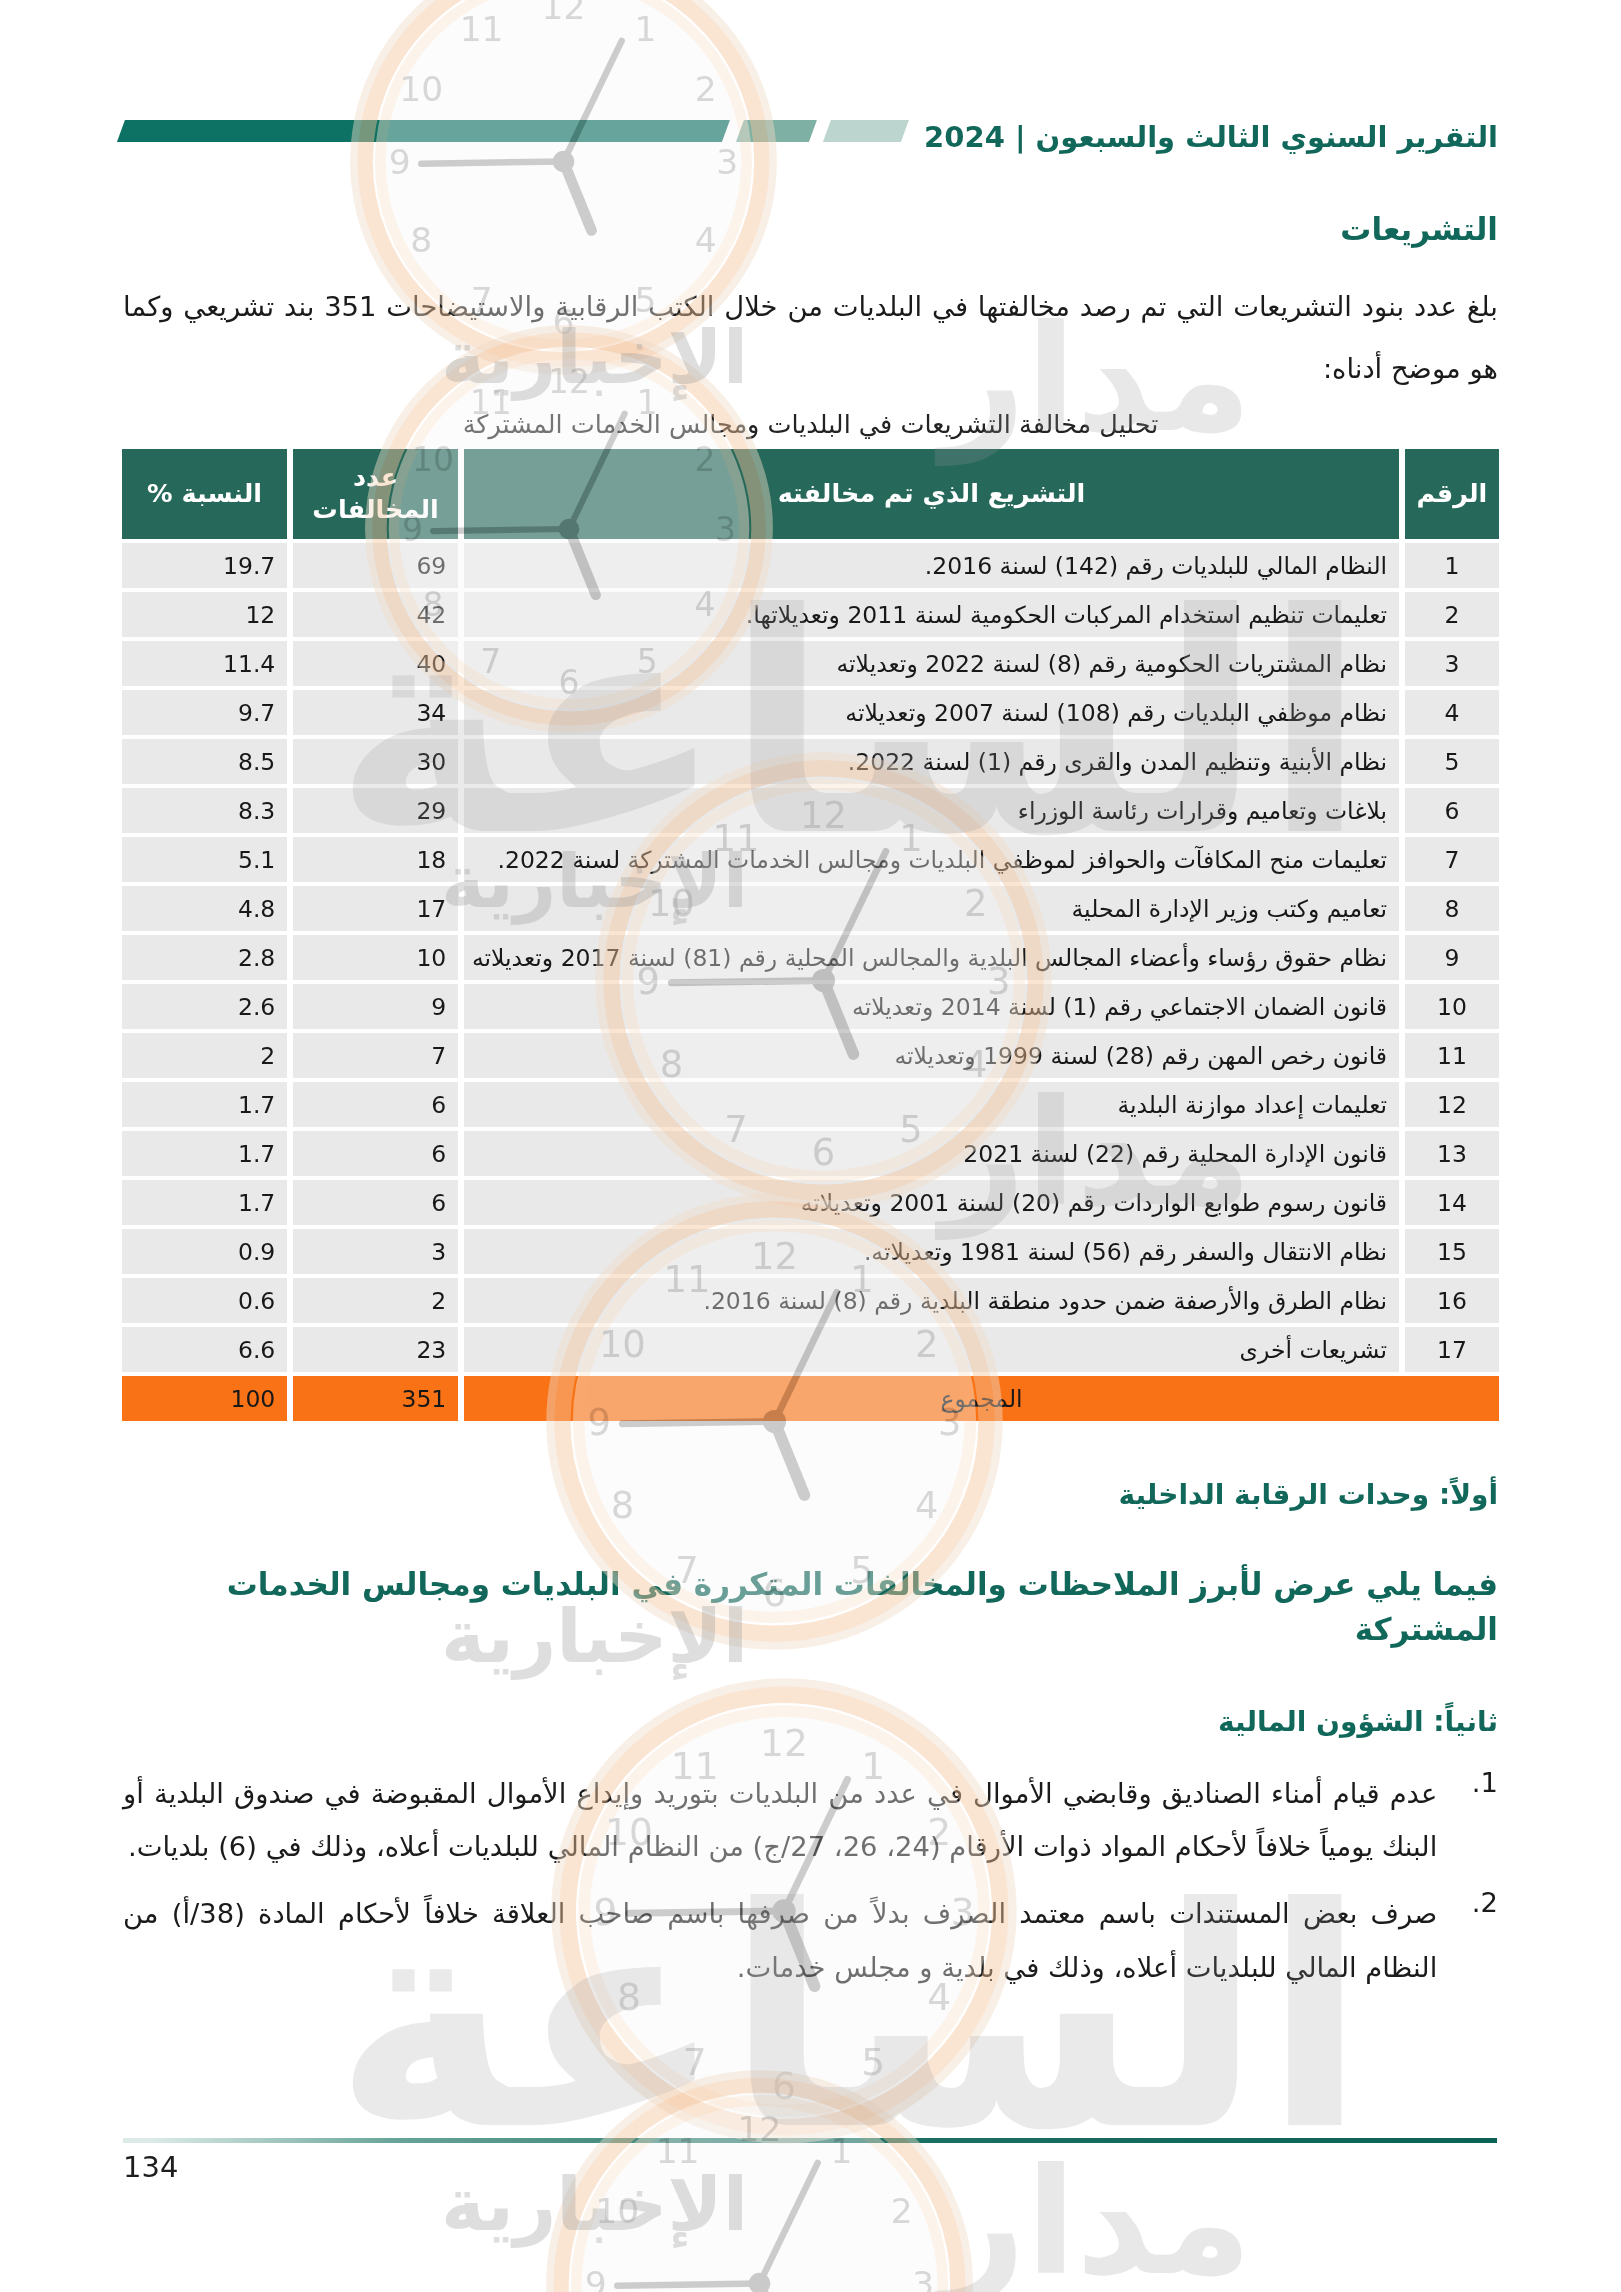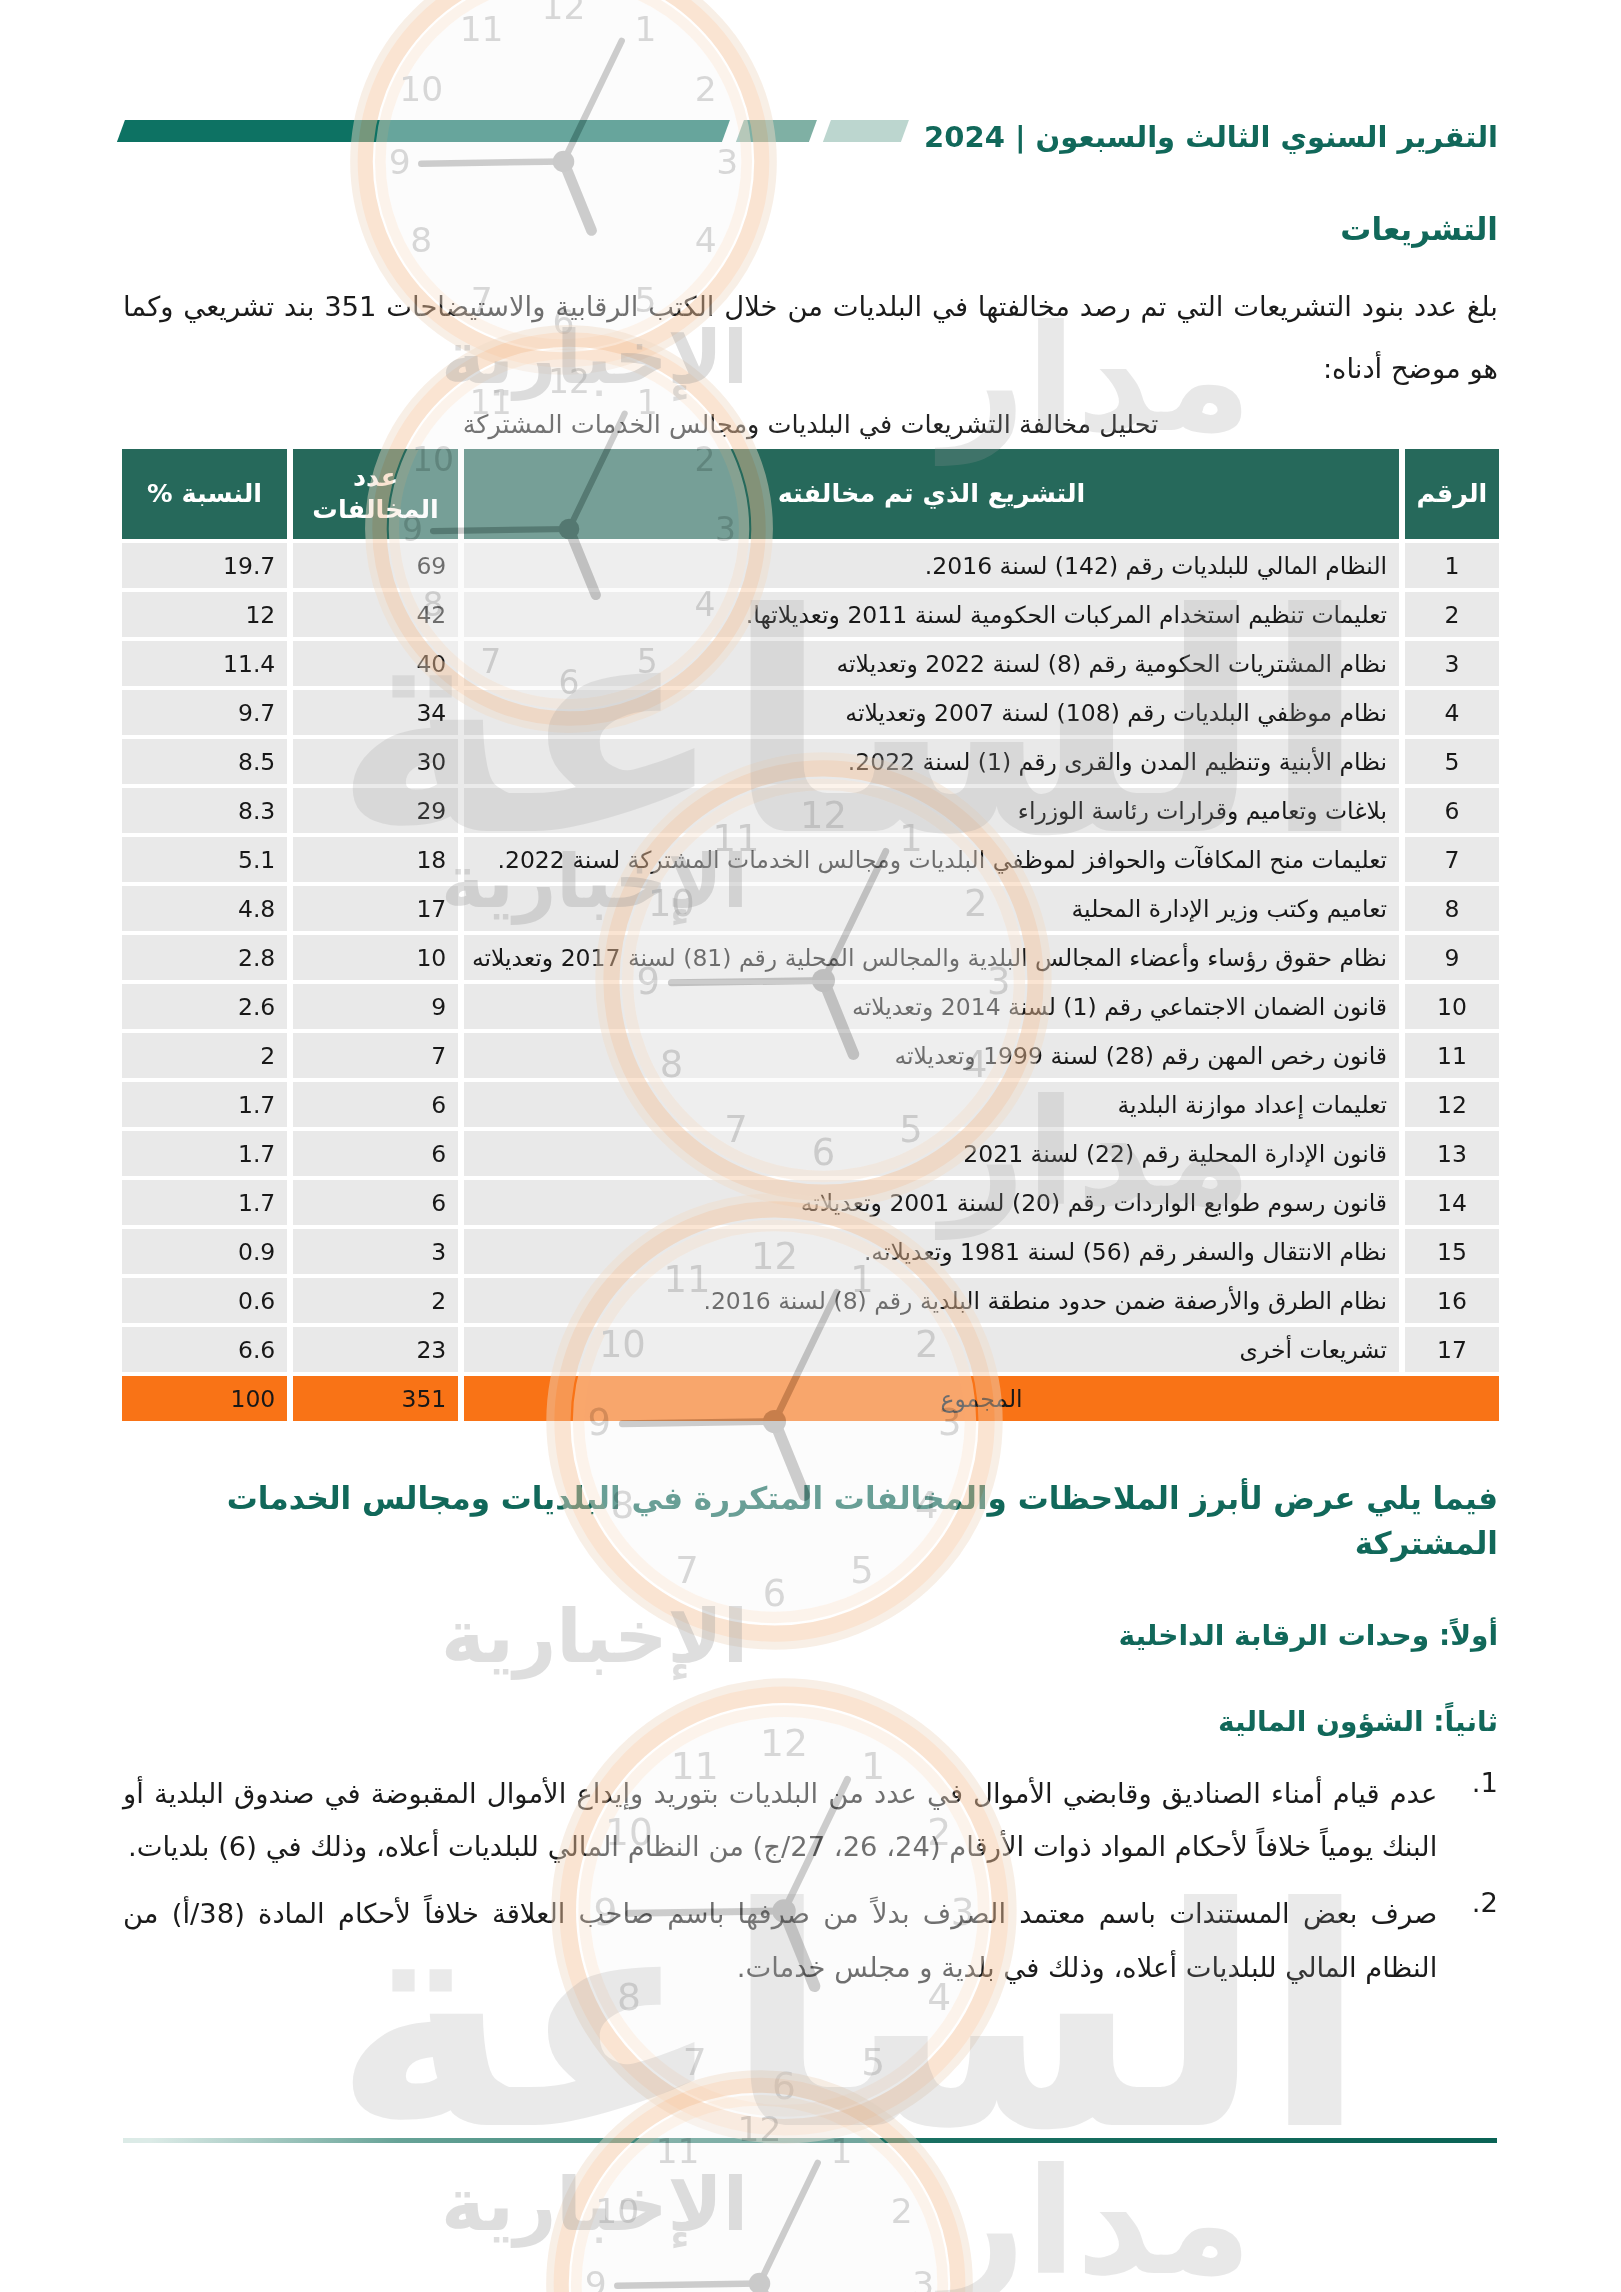--- a/index.html
+++ b/index.html
@@ -289,36 +289,37 @@
         <tfoot>
           <tr class="total">
             <td class="t-label" colspan="2">المجموع</td>
             <td class="c-cnt">351</td>
             <td class="c-pct">100</td>
           </tr>
         </tfoot>
       </table>
     </div>
 
+    <div class="h-teal sec-heading">أولاً:  وحدات الرقابة الداخلية</div>
+
     <div class="h-teal big-heading">فيما يلي عرض لأبرز الملاحظات والمخالفات المتكررة في البلديات ومجالس الخدمات المشتركة</div>
-
-    <div class="h-teal sec-heading">أولاً:  وحدات الرقابة الداخلية</div>
 
 
     <div class="h-teal sec-heading">ثانياً:  الشؤون المالية</div>
 
     <div class="nlist">
       <div class="list-item">
         <span class="marker">1.</span>
         <p>عدم قيام أمناء الصناديق وقابضي الأموال في عدد من البلديات بتوريد وإيداع الأموال المقبوضة في صندوق البلدية أو البنك يومياً خلافاً لأحكام المواد ذوات الأرقام (24، 26، 27/ج) من النظام المالي للبلديات أعلاه، وذلك في (6) بلديات.</p>
       </div>
       <div class="list-item">
         <span class="marker">2.</span>
         <p>صرف بعض المستندات باسم معتمد الصرف بدلاً من صرفها باسم صاحب العلاقة خلافاً لأحكام المادة (38/أ) من النظام المالي للبلديات أعلاه، وذلك في بلدية و مجلس خدمات.</p>
       </div>
     </div>
 
   </div>
 
   <div class="foot-line"></div>
+  <div class="page-num">134</div>
 
 </div>
 
 
 </body></html>

